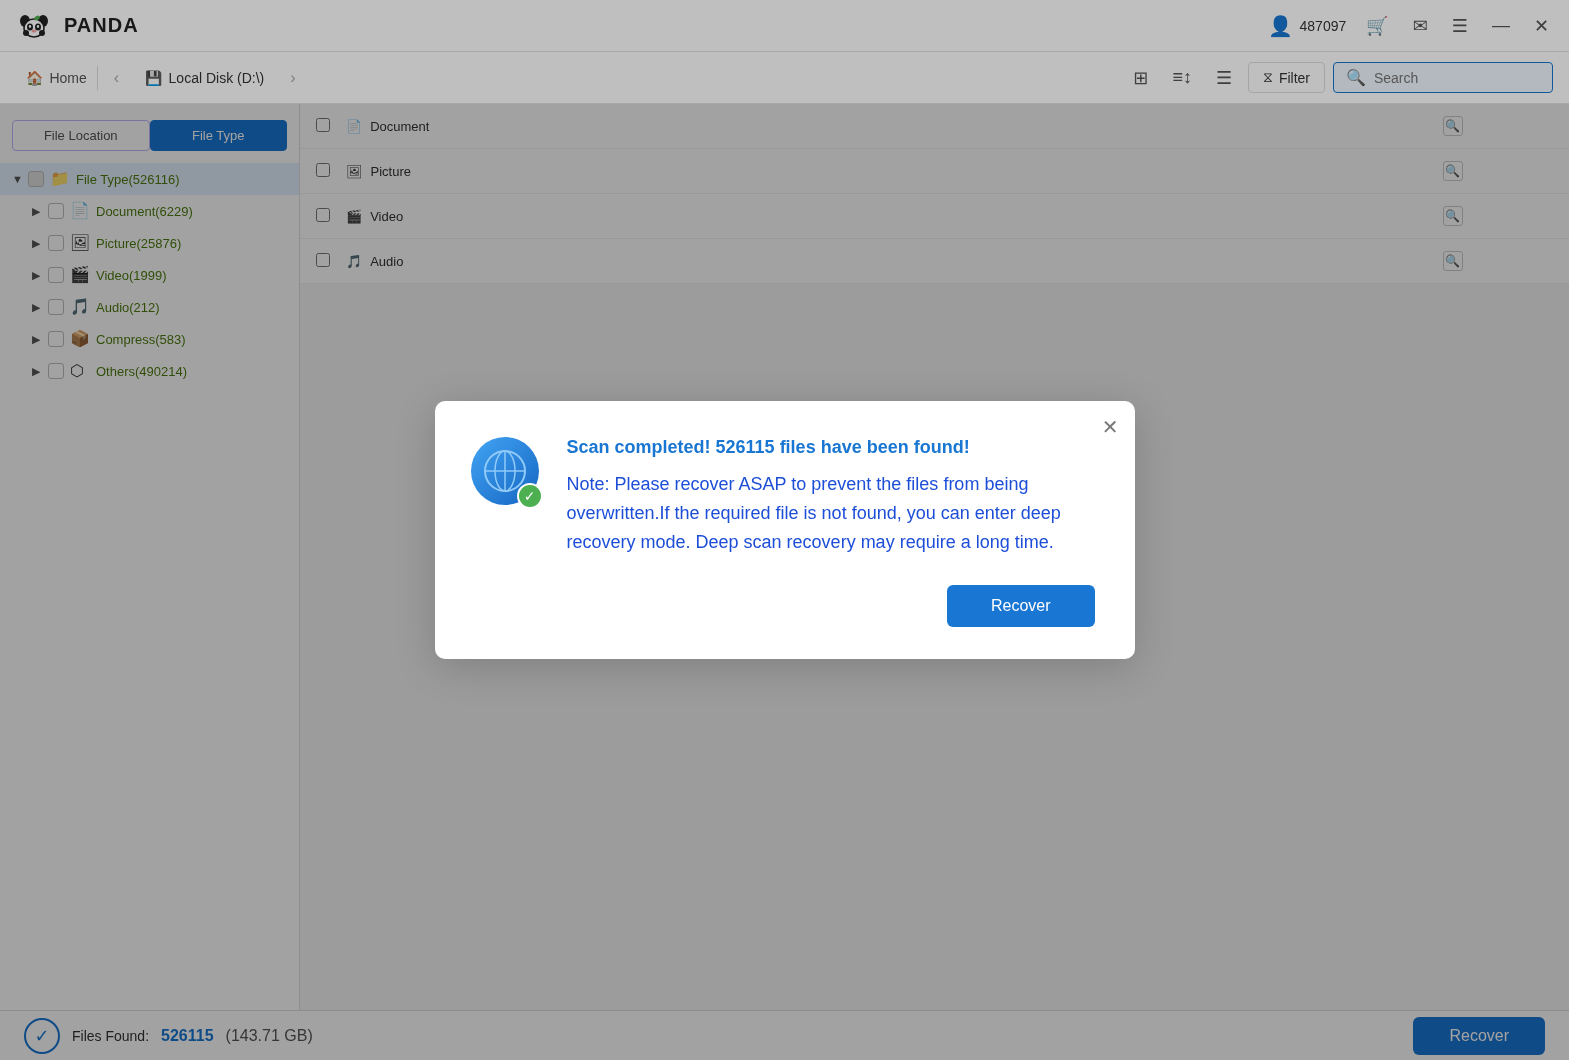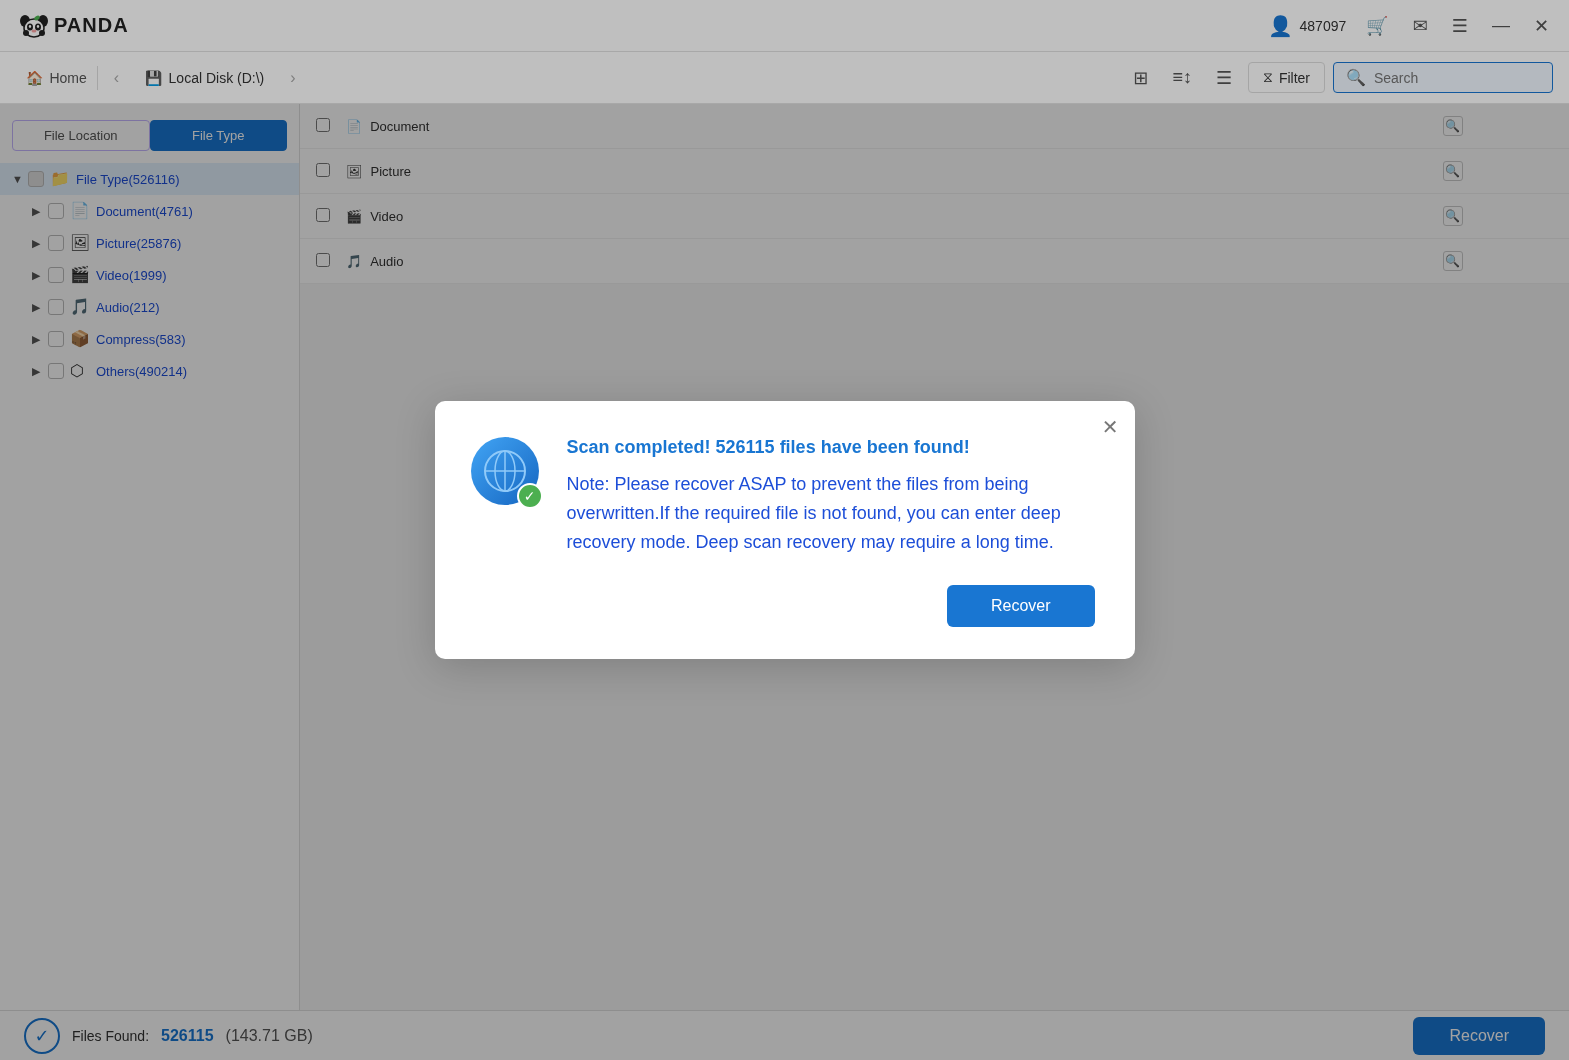--- a/index.html
+++ b/index.html
@@ -5,21 +5,21 @@
     * { box-sizing: border-box; margin: 0; padding: 0; }
     body { font-family: 'Segoe UI', Arial, sans-serif; background: #e8e8e8; width: 1569px; height: 1060px; overflow: hidden; position: relative; }
 
     
     .titlebar {
       display: flex; align-items: center; justify-content: space-between;
       background: #fff; height: 52px; padding: 0 16px;
       border-bottom: 1px solid #e0e0e0;
     }
     .titlebar-left { display: flex; align-items: center; gap: 8px; }
-    .logo { display: flex; align-items: center; gap: 2px; }
+    .logo { display: flex; align-items: center; gap: 12px; }
     .logo-icon { width: 36px; height: 36px; }
     .logo-text { font-size: 20px; font-weight: 700; letter-spacing: 1px; color: #222; }
     .titlebar-right { display: flex; align-items: center; gap: 16px; }
     .user-info { display: flex; align-items: center; gap: 6px; color: #333; font-size: 14px; }
     .titlebar-icons { display: flex; align-items: center; gap: 16px; }
     .title-btn { background: none; border: none; cursor: pointer; font-size: 18px; color: #555; padding: 4px; }
 
     
     .navbar {
       display: flex; align-items: center; background: #fff; height: 52px;
@@ -41,21 +41,21 @@
     
     .sidebar { width: 300px; background: #fff; border-right: 1px solid #e0e0e0; padding: 16px 0; overflow-y: auto; }
     .tab-bar { display: flex; margin: 0 12px 12px 12px; }
     .tab { flex: 1; text-align: center; padding: 7px 0; font-size: 13px; cursor: pointer; border-radius: 4px; color: #555; border: 1px solid #c4b5fd; }
     .tab.active { background: #1976d2; color: #fff; border-color: #1976d2; }
     .tree-item { display: flex; align-items: center; padding: 6px 12px; cursor: pointer; font-size: 13px; color: #333; }
     .tree-item.selected { background: #e3f0fd; }
     .tree-arrow { width: 16px; color: #555; font-size: 11px; }
     .tree-check { width: 16px; height: 16px; border: 1px solid #bbb; border-radius: 3px; margin-right: 6px; background: #fff; flex-shrink: 0; }
     .tree-icon { width: 20px; height: 20px; margin-right: 6px; flex-shrink: 0; font-size: 16px; }
-    .tree-label { font-size: 13px; color: #1d4ed8; }
+    .tree-label { font-size: 13px; color: #4d7c0f; }
     .tree-children { padding-left: 20px; }
 
     
     .file-list { flex: 1; background: #f5f5f5; overflow: hidden; }
     .file-table { width: 100%; background: #fff; }
     .file-header { display: flex; align-items: center; padding: 10px 16px; border-bottom: 1px solid #e0e0e0; background: #fff; font-size: 13px; color: #888; gap: 0; }
     .file-header-check { width: 30px; }
     .col-name { flex: 3; }
     .col-size { flex: 1; }
     .col-type { flex: 1; }
@@ -180,21 +180,21 @@
       <div class="tree-check" style="background:#e0e0e0;"></div>
       <span class="tree-icon">📁</span>
       <span class="tree-label">File Type(526116)</span>
     </div>
 
     <div class="tree-children">
       <div class="tree-item">
         <span class="tree-arrow">▶</span>
         <div class="tree-check"></div>
         <span class="tree-icon">📄</span>
-        <span class="tree-label">Document(4761)</span>
+        <span class="tree-label">Document(6229)</span>
       </div>
       <div class="tree-item">
         <span class="tree-arrow">▶</span>
         <div class="tree-check"></div>
         <span class="tree-icon">🖼</span>
         <span class="tree-label">Picture(25876)</span>
       </div>
       <div class="tree-item">
         <span class="tree-arrow">▶</span>
         <div class="tree-check"></div>

